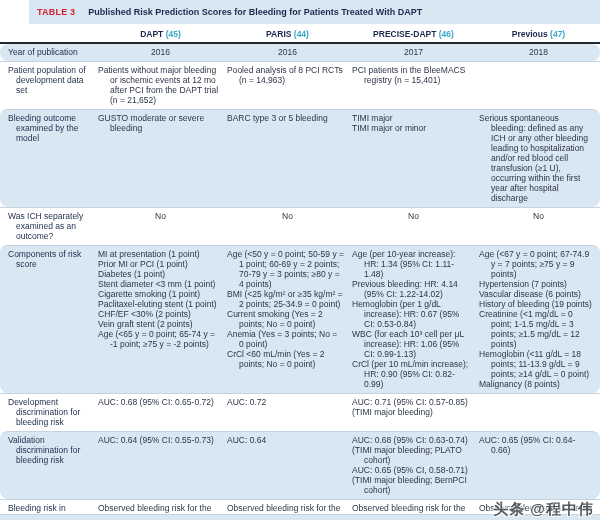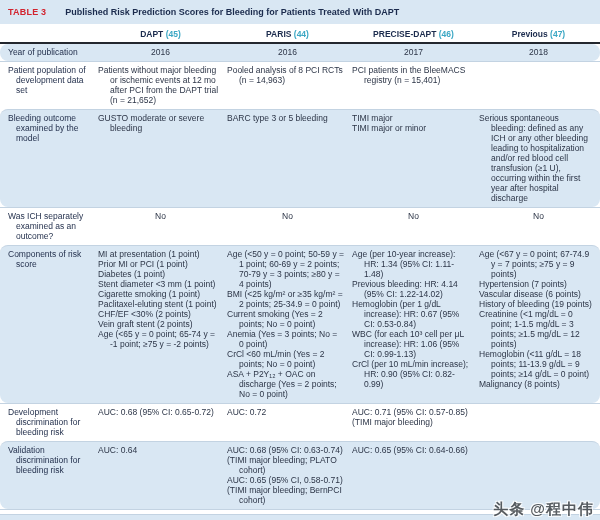--- a/index.html
+++ b/index.html
@@ -2,21 +2,21 @@
 <html><head>
 <meta charset="utf-8">
 <style>
   * { margin:0; padding:0; box-sizing:border-box; }
   html,body { width:600px; height:520px; overflow:hidden; background:#fff; }
   body { font-family:"Liberation Sans", sans-serif; color:#2c3547; position:relative; }
   .page { width:600px; height:520px; position:relative; overflow:hidden; }
 
   .titlebar {
     background:#d9e7f3; height:24px; display:flex; align-items:center;
-    padding-left:8px; gap:19px;
+    padding-left:8px; gap:13px;margin-left:29px;
   }
   .titlebar .tag { color:#d2232e; font-weight:bold; font-size:9px; letter-spacing:.2px; }
   .titlebar .title { color:#1b2b4d; font-weight:bold; font-size:9px; }
 
   .grid-row { display:grid; grid-template-columns:96px 129px 125px 127px 123px; }
 
   .header-row { border-bottom:2px solid #23272e; padding:5px 0 3px; background:#fff; }
   .col-head { text-align:center; font-size:8.5px; font-weight:bold; color:#1b2b4d; }
   .col-head .ref { color:#3ba7c4; }
 
@@ -146,21 +146,20 @@
           <div class="para">CHF/EF &lt;30% (2 points)</div>
           <div class="para">Vein graft stent (2 points)</div>
           <div class="para">Age (&lt;65 y = 0 point; 65-74 y = -1 point; ≥75 y = -2 points)</div>
         </div>
         <div class="cell">
           <div class="para">Age (&lt;50 y = 0 point; 50-59 y = 1 point; 60-69 y = 2 points; 70-79 y = 3 points; ≥80 y = 4 points)</div>
           <div class="para">BMI (&lt;25 kg/m² or ≥35 kg/m² = 2 points; 25-34.9 = 0 point)</div>
           <div class="para">Current smoking (Yes = 2 points; No = 0 point)</div>
           <div class="para">Anemia (Yes = 3 points; No = 0 point)</div>
           <div class="para">CrCl &lt;60 mL/min (Yes = 2 points; No = 0 point)</div>
-          <div class="para">ASA + P2Y₁₂ + OAC on discharge (Yes = 2 points; No = 0 point)</div>
         </div>
         <div class="cell">
           <div class="para">Age (per 10-year increase): HR: 1.34 (95% CI: 1.11-1.48)</div>
           <div class="para">Previous bleeding: HR: 4.14 (95% CI: 1.22-14.02)</div>
           <div class="para">Hemoglobin (per 1 g/dL increase): HR: 0.67 (95% CI: 0.53-0.84)</div>
           <div class="para">WBC (for each 10³ cell per μL increase): HR: 1.06 (95% CI: 0.99-1.13)</div>
           <div class="para">CrCl (per 10 mL/min increase); HR: 0.90 (95% CI: 0.82-0.99)</div>
         </div>
         <div class="cell">
           <div class="para">Age (&lt;67 y = 0 point; 67-74.9 y = 7 points; ≥75 y = 9 points)</div>
@@ -181,20 +180,23 @@
           <div class="para">AUC: 0.72</div>
         </div>
         <div class="cell">
           <div class="para">AUC: 0.71 (95% CI: 0.57-0.85)</div>
           <div class="para">(TIMI major bleeding)</div>
         </div>
       </div>
       <div class="grid-row row shade">
         <div class="label">Validation discrimination for bleeding risk</div>
         <div class="cell">
+          <div class="para">AUC: 0.64 (95% CI: 0.55-0.73)</div>
+        </div>
+        <div class="cell">
           <div class="para">AUC: 0.64</div>
         </div>
         <div class="cell">
           <div class="para">AUC: 0.68 (95% CI: 0.63-0.74)</div>
           <div class="para">(TIMI major bleeding; PLATO cohort)</div>
           <div class="para">AUC: 0.65 (95% CI, 0.58-0.71)</div>
           <div class="para">(TIMI major bleeding; BernPCI cohort)</div>
         </div>
         <div class="cell">
           <div class="para">AUC: 0.65 (95% CI: 0.64-0.66)</div>

